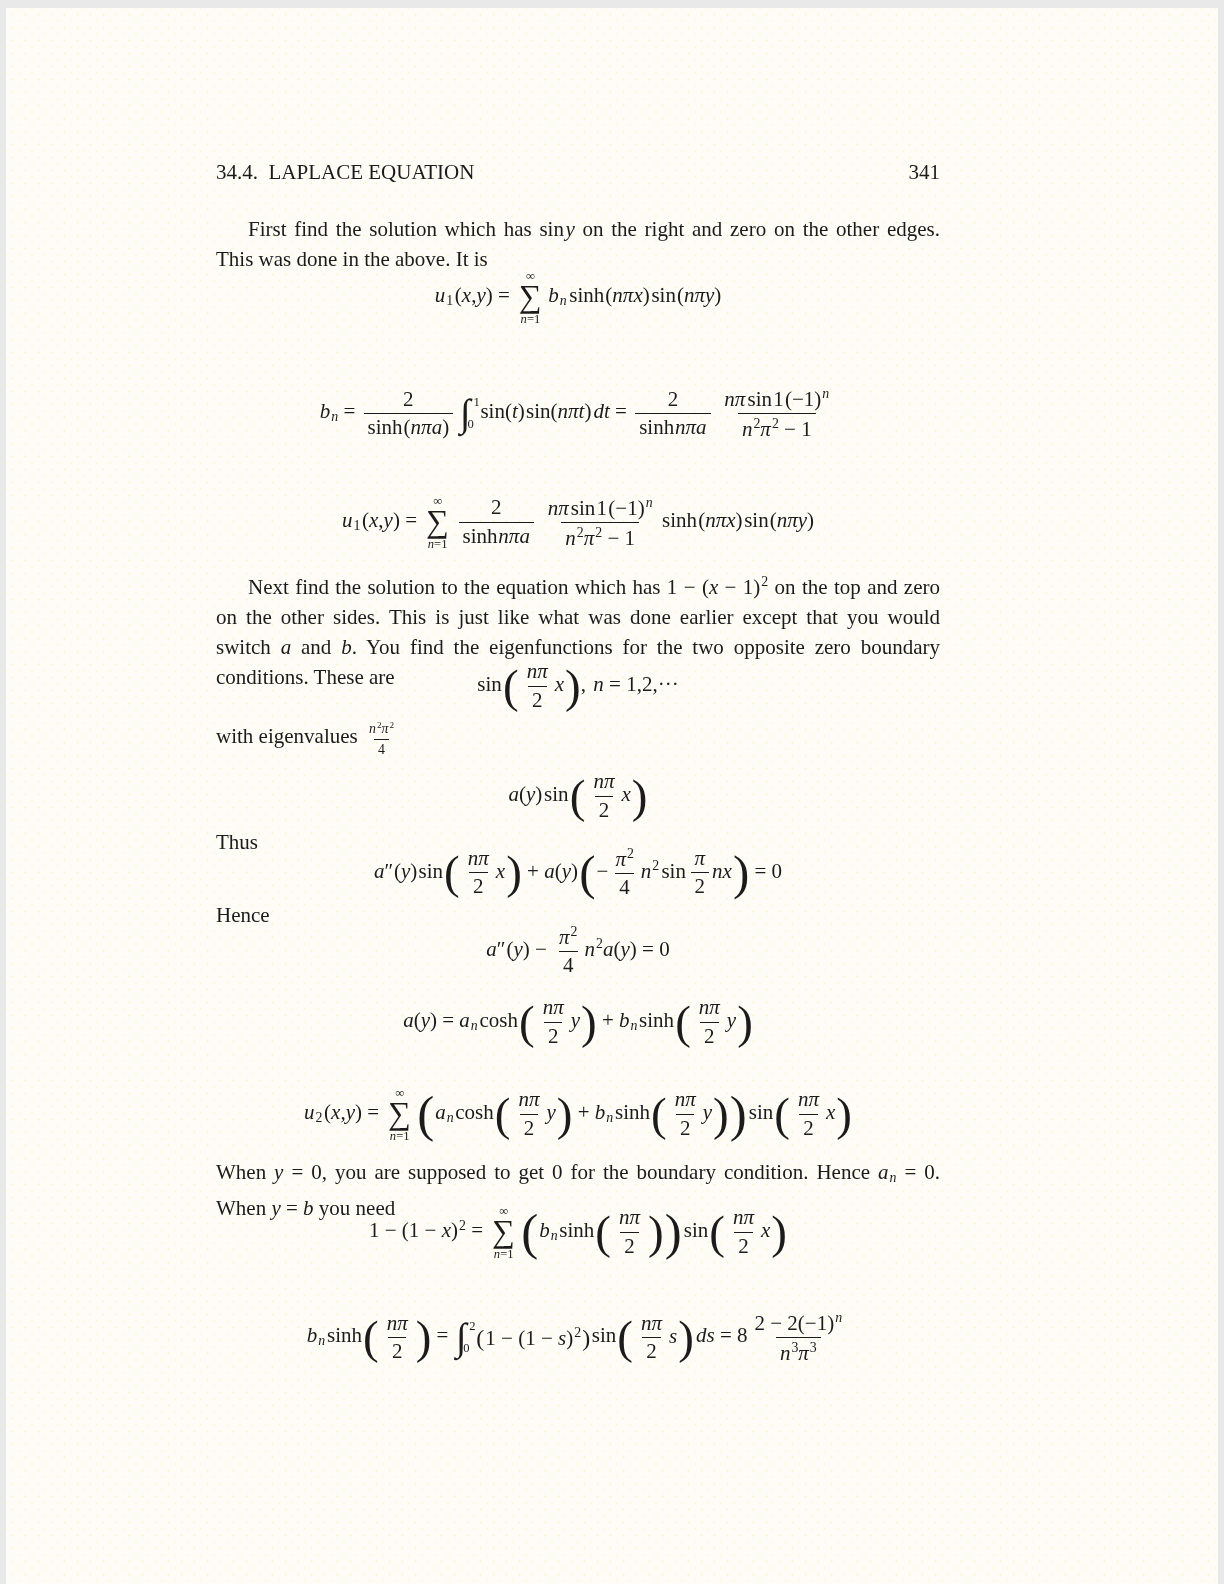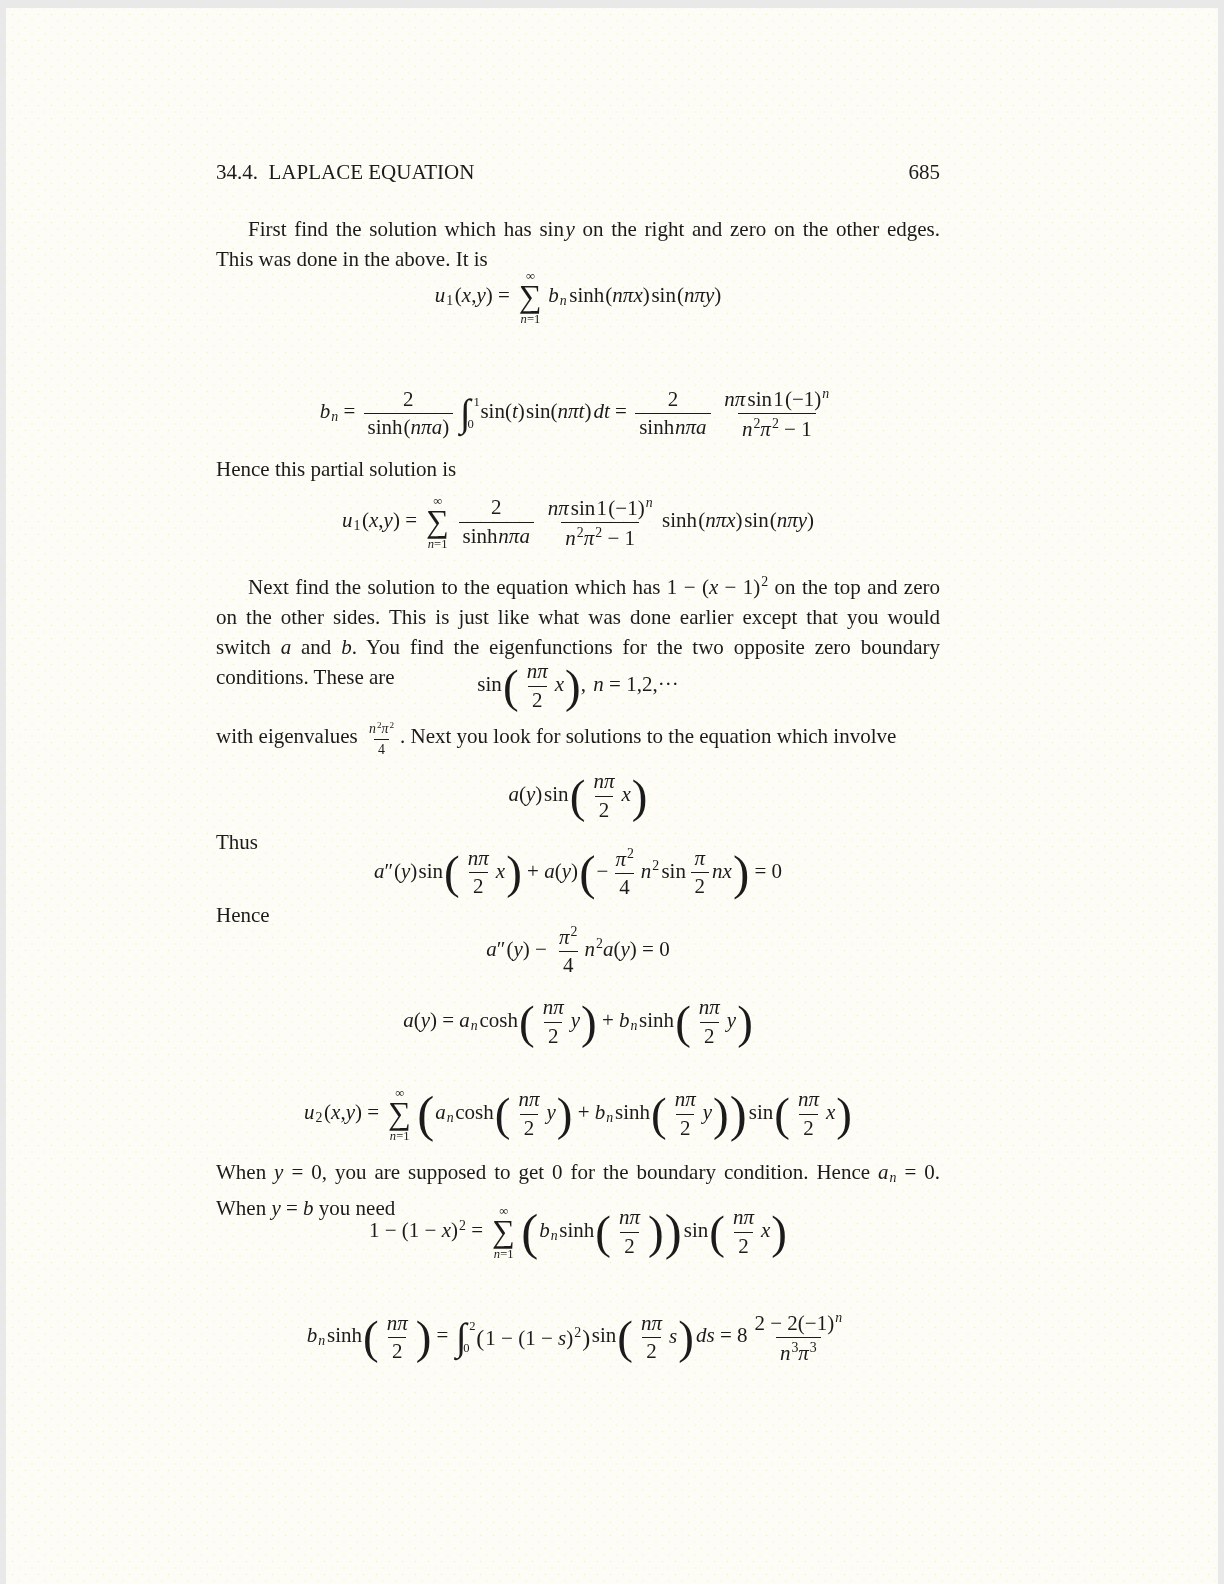--- a/index.html
+++ b/index.html
@@ -49,21 +49,21 @@
   .pbody{display:inline-block;white-space:nowrap;padding:0 1px;}
   .paren{display:inline-block;line-height:1;}
 </style>
 </head>
 <body>
 
 <div class="page">
 
   <div class="blk hdr" style="top:152px">
     <span>34.4.&nbsp;&nbsp;LAPLACE EQUATION</span>
-    <span>685</span>
+    <span>341</span>
   </div>
 
   <div class="blk para ind" style="top:206px"><span class="tk">First find the solution which has </span><span class="tk">sin</span><span class="msp" style="width: 0.07em;"></span><span class="tk it">y</span><span class="tk"> on the right and zero on the other edges. This was done in the above. It is</span></div>
 
   <div class="blk eq" style="top:261px"><span class="tk it">u</span><span class="msub"><span class="tk">1</span></span><span class="msp" style="width: 0.08em;"></span><span class="tk">(</span><span class="tk it">x</span><span class="tk">,</span><span class="tk it">y</span><span class="tk">) = </span><span class="mbig">
         <span class="mlim"><span class="tk">∞</span></span>
         <span class="msigma">∑</span>
         <span class="mlim"><span class="tk it">n</span><span class="tk">=1</span></span>
       </span><span class="msp" style="width: 0.12em;"></span><span class="tk it">b</span><span class="msub"><span class="tk it">n</span></span><span class="msp" style="width: 0.12em;"></span><span class="tk">sinh</span><span class="msp" style="width: 0.05em;"></span><span class="tk">(</span><span class="tk it">n</span><span class="tk it">π</span><span class="tk it">x</span><span class="tk">)</span><span class="msp" style="width: 0.08em;"></span><span class="tk">sin</span><span class="msp" style="width: 0.05em;"></span><span class="tk">(</span><span class="tk it">n</span><span class="tk it">π</span><span class="tk it">y</span><span class="tk">)</span></div>
 
@@ -78,21 +78,20 @@
           <span class="milb"><span class="tk">0</span></span>
         </span>
       </span><span class="msp" style="width: 0.08em;"></span><span class="tk">sin</span><span class="tk">(</span><span class="tk it">t</span><span class="tk">)</span><span class="msp" style="width: 0.06em;"></span><span class="tk">sin</span><span class="tk">(</span><span class="tk it">n</span><span class="tk it">π</span><span class="tk it">t</span><span class="tk">)</span><span class="msp" style="width: 0.1em;"></span><span class="tk it">d</span><span class="tk it">t</span><span class="tk"> = </span><span class="mfrac">
         <span class="fn"><span class="tk">2</span></span>
         <span class="fd"><span class="tk">sinh</span><span class="msp" style="width: 0.04em;"></span><span class="tk it">n</span><span class="tk it">π</span><span class="tk it">a</span></span>
       </span><span class="msp" style="width: 0.18em;"></span><span class="mfrac">
         <span class="fn"><span class="tk it">n</span><span class="tk it">π</span><span class="msp" style="width: 0.1em;"></span><span class="tk">sin</span><span class="msp" style="width: 0.06em;"></span><span class="tk">1</span><span class="msp" style="width: 0.06em;"></span><span class="tk">(−1)</span><span class="msup"><span class="tk it">n</span></span></span>
         <span class="fd"><span class="tk it">n</span><span class="msup"><span class="tk">2</span></span><span class="tk it">π</span><span class="msup"><span class="tk">2</span></span><span class="tk"> − 1</span></span>
       </span></div>
 
-  <div class="blk lead" style="top:446px"><span class="tk">Hence this partial solution is</span></div>
 
   <div class="blk eq" style="top:486px"><span class="tk it">u</span><span class="msub"><span class="tk">1</span></span><span class="msp" style="width: 0.08em;"></span><span class="tk">(</span><span class="tk it">x</span><span class="tk">,</span><span class="tk it">y</span><span class="tk">) = </span><span class="mbig">
         <span class="mlim"><span class="tk">∞</span></span>
         <span class="msigma">∑</span>
         <span class="mlim"><span class="tk it">n</span><span class="tk">=1</span></span>
       </span><span class="msp" style="width: 0.12em;"></span><span class="mfrac">
         <span class="fn"><span class="tk">2</span></span>
         <span class="fd"><span class="tk">sinh</span><span class="msp" style="width: 0.04em;"></span><span class="tk it">n</span><span class="tk it">π</span><span class="tk it">a</span></span>
       </span><span class="msp" style="width: 0.18em;"></span><span class="mfrac">
         <span class="fn"><span class="tk it">n</span><span class="tk it">π</span><span class="msp" style="width: 0.1em;"></span><span class="tk">sin</span><span class="msp" style="width: 0.06em;"></span><span class="tk">1</span><span class="msp" style="width: 0.06em;"></span><span class="tk">(−1)</span><span class="msup"><span class="tk it">n</span></span></span>
@@ -106,21 +105,21 @@
         <span class="pbody"><span class="mfrac">
             <span class="fn"><span class="tk it">n</span><span class="tk it">π</span></span>
             <span class="fd"><span class="tk">2</span></span>
           </span><span class="tk it">x</span></span>
         <span class="paren" style="font-size: 47px;">)</span>
       </span><span class="tk">, </span><span class="msp" style="width: 0.1em;"></span><span class="tk it">n</span><span class="tk"> = 1,2,···</span></div>
 
   <div class="blk para" style="top:712px"><span class="tk">with eigenvalues </span><span class="mfrac small">
         <span class="fn"><span class="tk it">n</span><span class="msup"><span class="tk">2</span></span><span class="tk it">π</span><span class="msup"><span class="tk">2</span></span></span>
         <span class="fd"><span class="tk">4</span></span>
-      </span><span class="tk">. Next you look for solutions to the equation which involve</span></div>
+      </span></div>
 
   <div class="blk eq" style="top:762px"><span class="tk it">a</span><span class="tk">(</span><span class="tk it">y</span><span class="tk">)</span><span class="msp" style="width: 0.08em;"></span><span class="tk">sin</span><span class="msp" style="width: 0.06em;"></span><span class="pgroup">
         <span class="paren" style="font-size: 47px;">(</span>
         <span class="pbody"><span class="mfrac">
             <span class="fn"><span class="tk it">n</span><span class="tk it">π</span></span>
             <span class="fd"><span class="tk">2</span></span>
           </span><span class="tk it">x</span></span>
         <span class="paren" style="font-size: 47px;">)</span>
       </span></div>
 

